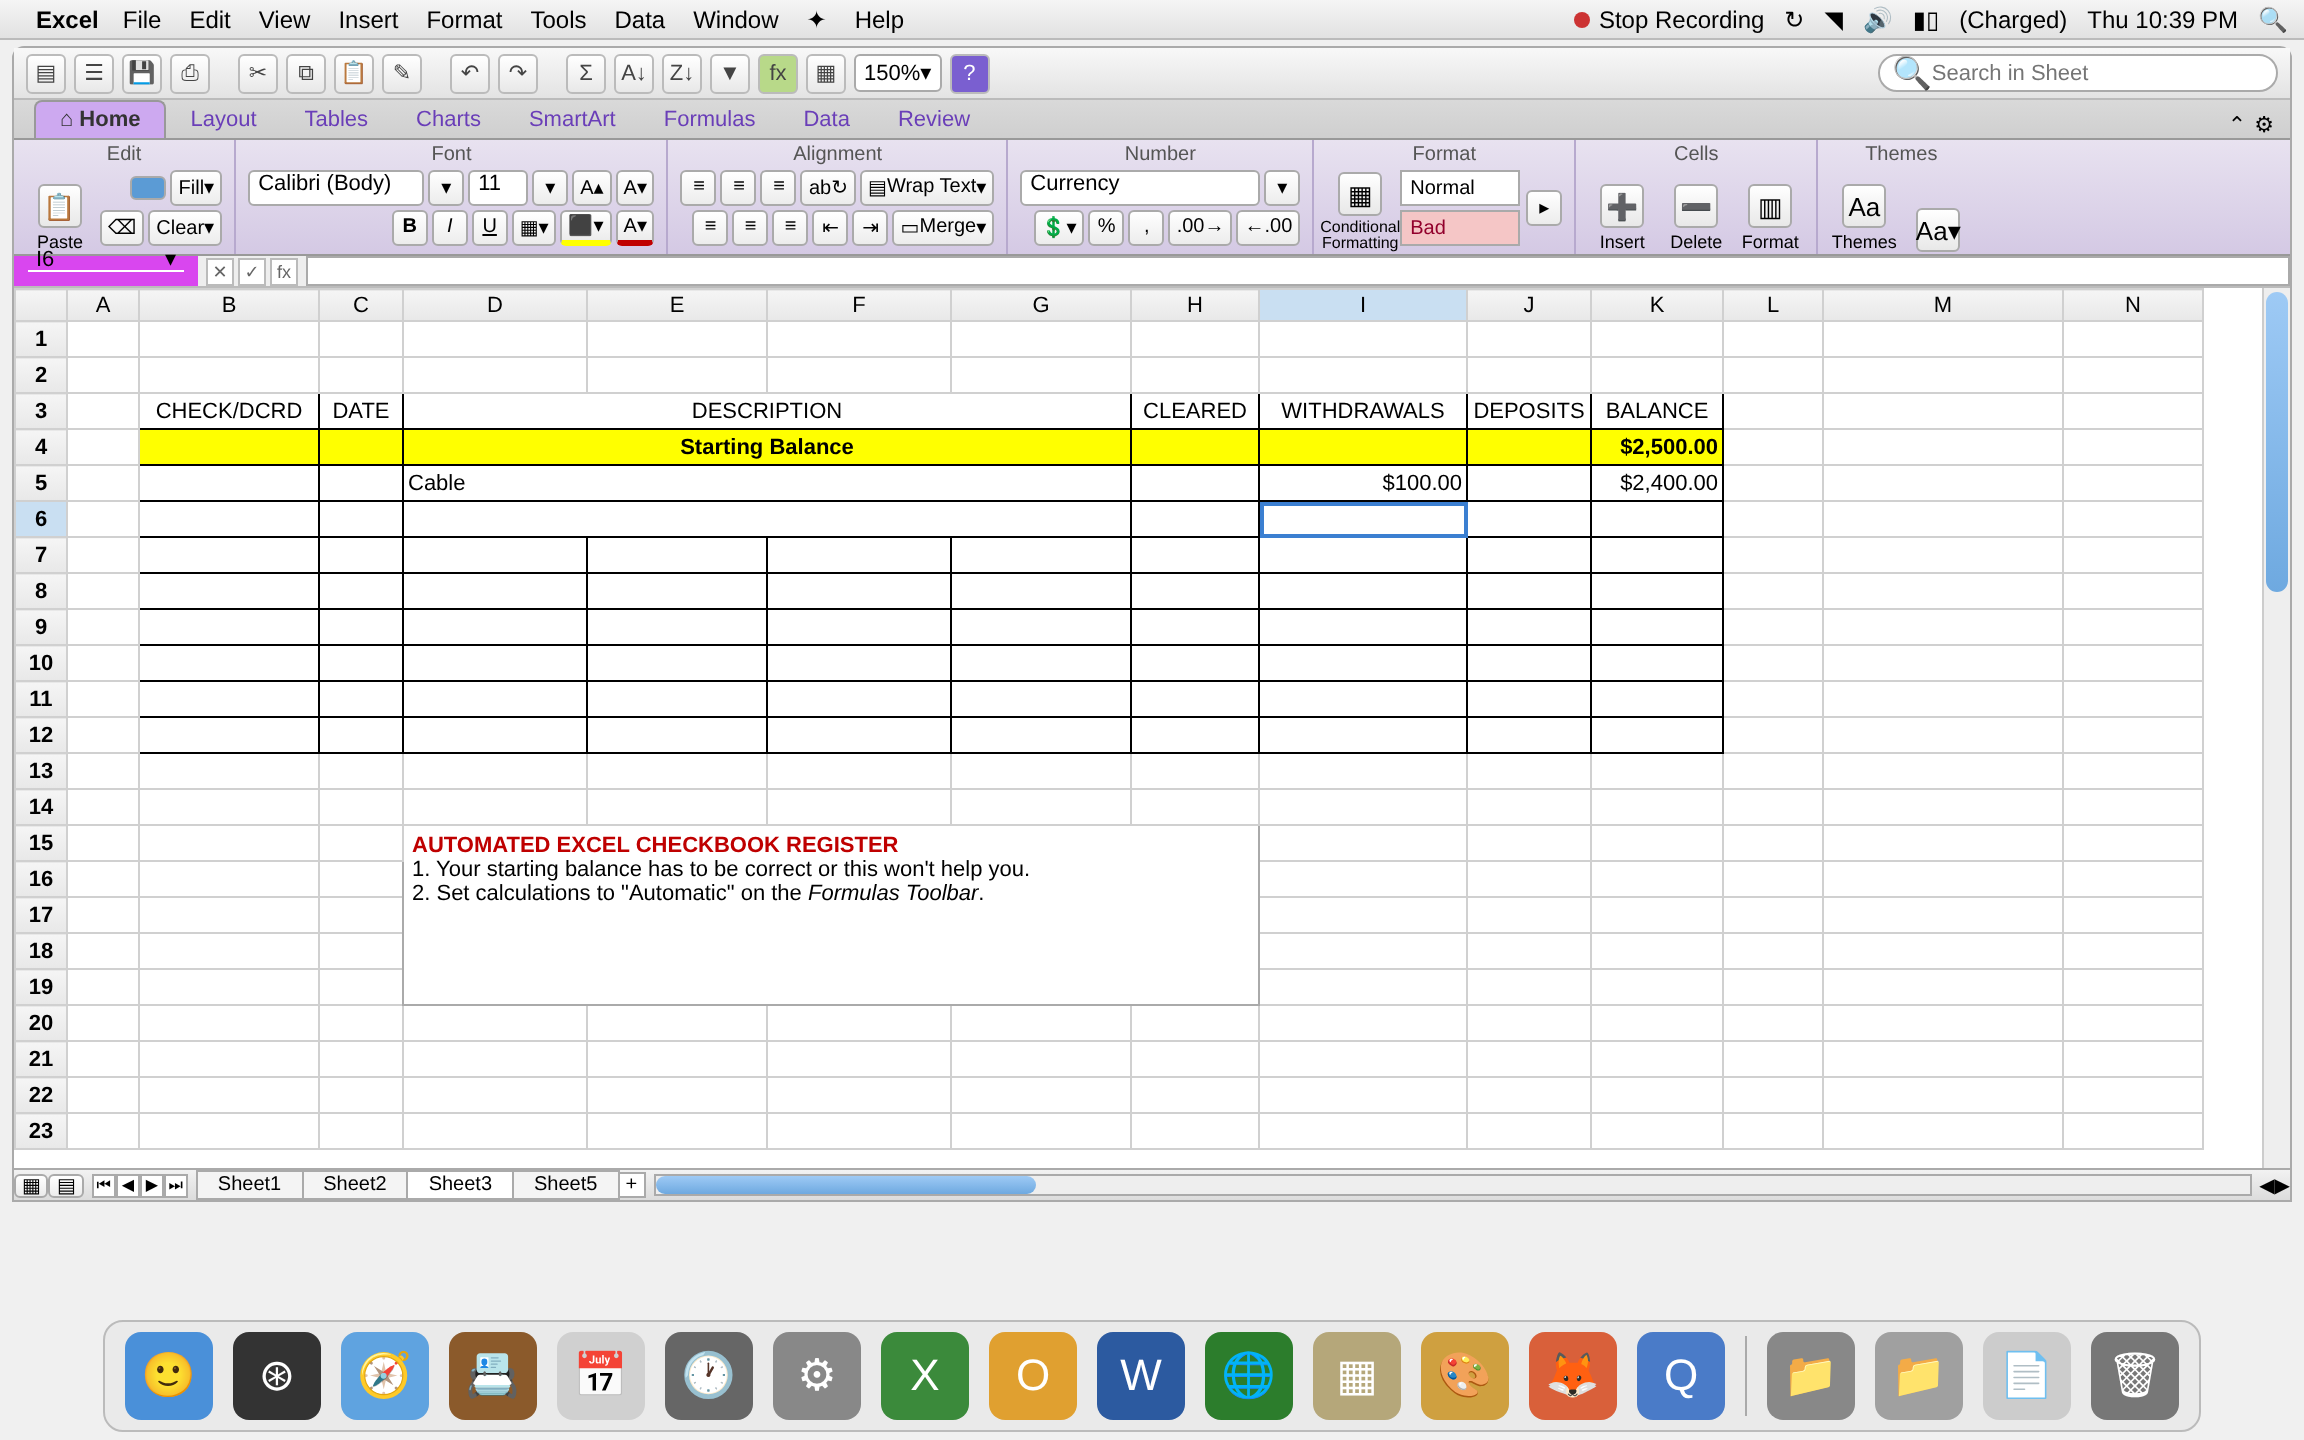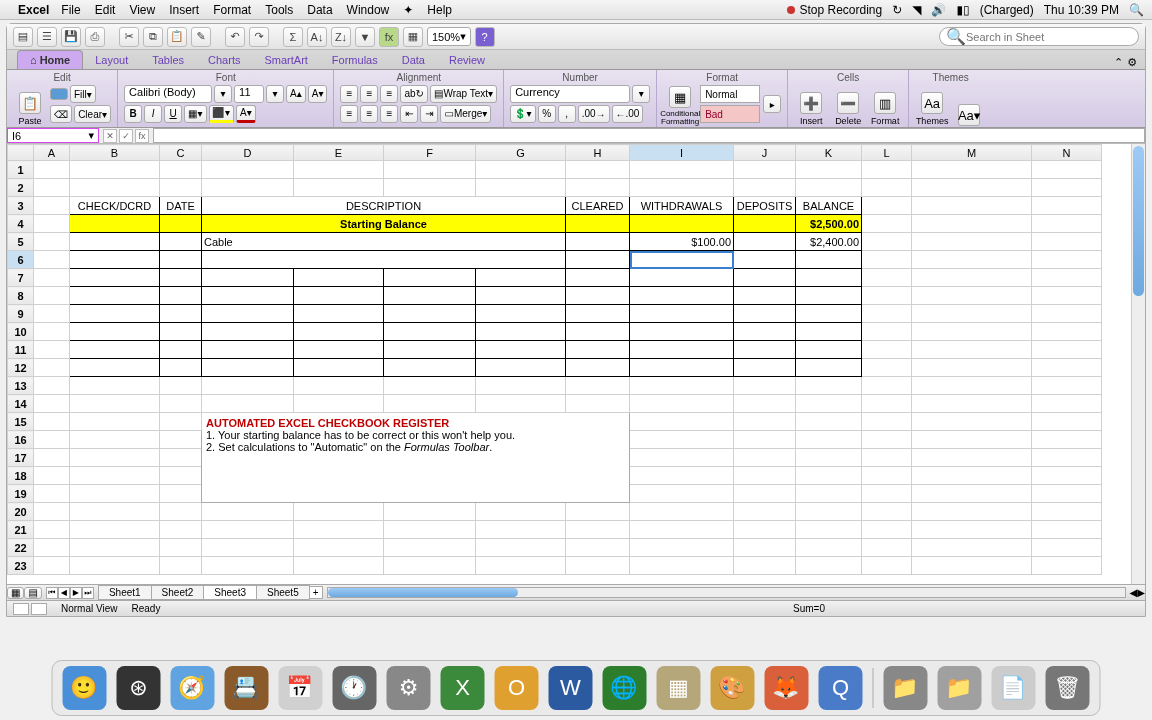--- a/index.html
+++ b/index.html
@@ -38,34 +38,34 @@
   .ribbon-tabs .rt-spacer{flex:1;}
   .ribbon-tabs .rt-end{display:flex;gap:4px;padding-right:8px;}
 
   
   .ribbon{height:58px;background:linear-gradient(#e8e2f0,#d4c9e4);display:flex;border-bottom:1px solid #999;font-size:10px;}
   .group{border-right:1px solid #b7a9ce;padding:2px 6px;display:flex;flex-direction:column;justify-content:space-between;}
   .group-label{text-align:center;font-size:10px;color:#555;height:10px;}
   .group-body{display:flex;align-items:center;gap:3px;height:44px;}
   .big-btn{width:34px;height:44px;display:flex;flex-direction:column;align-items:center;justify-content:flex-end;font-size:9px;gap:2px;}
   .big-btn .ic{width:22px;height:22px;border:1px solid #aaa;border-radius:3px;background:linear-gradient(#fff,#e8e8e8);display:flex;align-items:center;justify-content:center;font-size:13px;}
-  .mini-col{display:flex;flex-direction:column;gap:2px;}
+  .mini-col{display:flex;flex-direction:column;gap:2px;align-items:flex-end;}
   .mini-row{display:flex;gap:2px;align-items:center;}
   .mini-btn{height:18px;min-width:18px;border:1px solid #aaa;border-radius:3px;background:linear-gradient(#fff,#ececec);font-size:10px;display:flex;align-items:center;justify-content:center;padding:0 3px;}
   .font-sel{height:18px;border:1px solid #aaa;border-radius:3px;background:#fff;font-size:11px;padding:0 4px;width:88px;}
   .size-sel{height:18px;border:1px solid #aaa;border-radius:3px;background:#fff;font-size:11px;padding:0 4px;width:30px;}
   .num-sel{height:18px;border:1px solid #aaa;border-radius:3px;background:#fff;font-size:11px;padding:0 4px;width:120px;}
   .fmtcell{display:flex;flex-direction:column;gap:2px;width:60px;}
   .fmtcell div{height:18px;border:1px solid #aaa;font-size:10px;display:flex;align-items:center;padding:0 4px;}
   .fmtcell .normal{background:#fff;}
   .fmtcell .bad{background:#f5c6c6;color:#92002c;}
 
   
   .fbar{height:16px;background:#eee;border-bottom:1px solid #bbb;display:flex;align-items:center;font-size:11px;}
-  .namebox{width:92px;height:15px;border:1px solid #d946ef;background:#fff;display:flex;align-items:flex-end;padding:0 4px;justify-content:space-between;}
+  .namebox{width:92px;height:15px;border:7px solid #d946ef;background:#fff;display:flex;align-items:flex-end;padding:0 4px;justify-content:space-between;}
   .fx-btns{display:flex;gap:2px;margin:0 4px;}
   .fx-btn{width:14px;height:14px;border:1px solid #bbb;background:#fff;display:flex;align-items:center;justify-content:center;font-size:9px;color:#666;}
   .fx-input{flex:1;height:15px;border:1px solid #aaa;background:#fff;}
 
   
   .sheet-wrap{position:relative;height:440px;background:#fff;overflow:hidden;}
   .grid{border-collapse:collapse;table-layout:fixed;}
   .grid th,.grid td{border:1px solid #d0d0d0;height:18px;font-size:11px;padding:0 2px;background:#fff;}
   .grid .colhdr th{background:linear-gradient(#f5f5f5,#e8e8e8);font-weight:normal;text-align:center;height:16px;}
   .grid .rowhdr{background:linear-gradient(#f5f5f5,#e8e8e8);text-align:center;width:26px;}
@@ -739,30 +739,20 @@
         <div class="sheet-tab active">Sheet3</div>
         <div class="sheet-tab">Sheet5</div>
       </div>
     <span class="add">+</span>
     <div class="hsb">
         <div class="thumb"></div>
       </div>
     <span>◀</span>
     <span>▶</span>
   </div>
-  <div class="status">
-    <div class="view-btns">
-        <span class="vb"></span>
-        <span class="vb"></span>
-      </div>
-    <span>Normal View</span>
-    <span>Ready</span>
-    <span style="margin-left:auto">Sum=0</span>
-    <span style="width:300px"></span>
-  </div>
 </div>
 
 <div class="dock">
   <div class="app da1">🙂</div>
   <div class="app da2">⊛</div>
   <div class="app da3">🧭</div>
   <div class="app da4">📇</div>
   <div class="app da5">📅</div>
   <div class="app da6">🕐</div>
   <div class="app da7">⚙</div>

